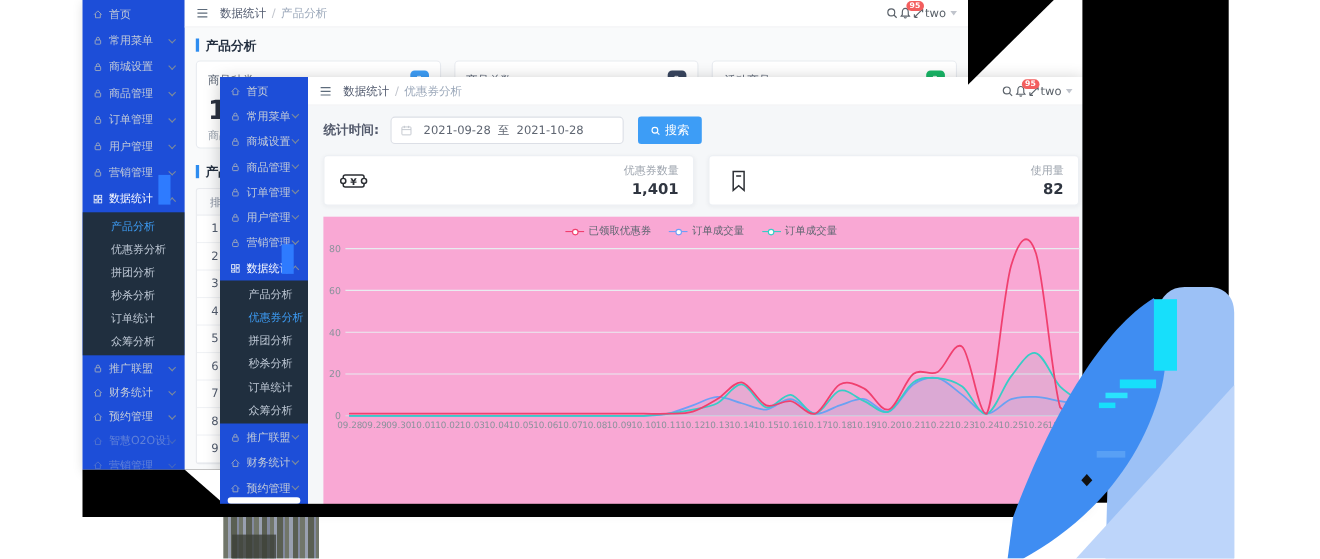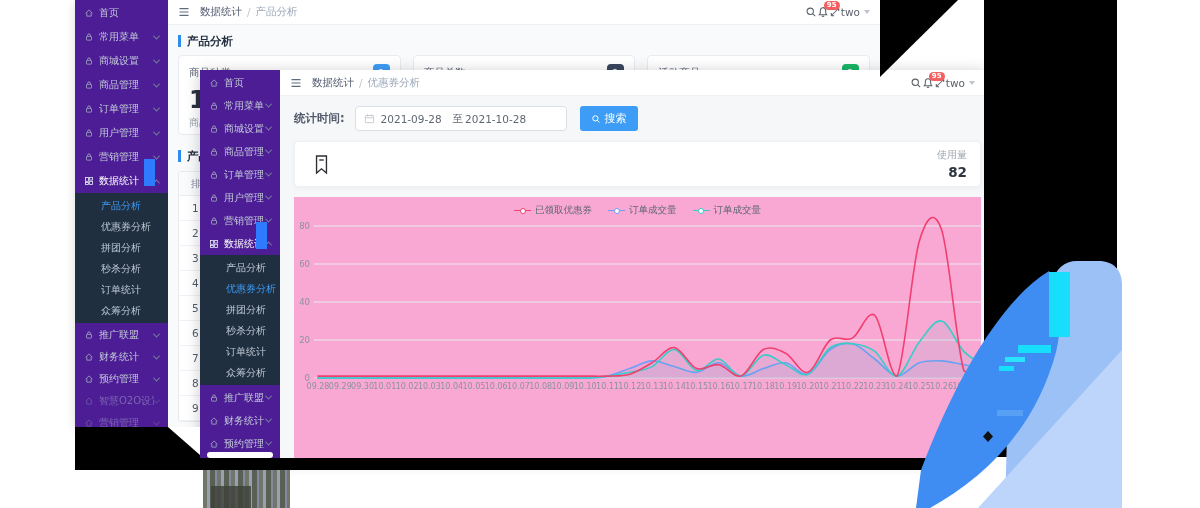--- a/index.html
+++ b/index.html
@@ -6,21 +6,21 @@
   html,body{width:1200px;height:508px;background:#fff;overflow:hidden;
     font-family:"DejaVu Sans","Liberation Sans",sans-serif;}
   #canvas{position:relative;width:1200px;height:508px;background:#fff;overflow:hidden}
 
   
   .window{position:absolute;background:#fff}
   #back-window{left:75px;top:0;width:805px;height:427px;box-shadow:0 2px 10px rgba(0,0,0,.15);z-index:10}
   #front-window{left:200px;top:70px;width:785px;height:390px;box-shadow:0 2px 14px rgba(0,0,0,.22);z-index:30}
 
   
-  .sb{position:absolute;left:0;top:0;bottom:0;background:#4c1d95;overflow:hidden}
+  .sb{position:absolute;left:0;top:0;bottom:0;background:#1d4ed8;overflow:hidden}
   #back-window .sb{width:93px}
   #front-window .sb{width:80px}
   .menu{padding-top:1px}
   .mi-row{position:relative;display:flex;align-items:center;padding:0 9px;color:#c3cbd8;cursor:pointer}
   #back-window .menu-top .mi-row{height:24px;font-size:10px}
   #back-window .menu-bottom .mi-row{height:22px;font-size:10px}
   #front-window .mi-row{height:23px;font-size:10px}
   .mi-row.active{color:#fff}
   .mi-ic{width:10px;height:10px;margin-right:5px;stroke:#a3adbc;fill:none;stroke-width:1.3;flex:none}
   .mi-row.active .mi-ic{stroke:#e8eef7}
@@ -73,21 +73,21 @@
   .rank-table{margin-top:6px;width:420px;background:#fff;border:1px solid #e8eaee;border-radius:3px;overflow:hidden}
   .rt-head{height:24px;display:flex;align-items:center;padding-left:12px;font-size:10px;color:#7c8697;background:#fafbfc;border-bottom:1px solid #eceef2}
   .rt-row{height:25px;display:flex;align-items:center;padding-left:13px;font-size:10.5px;color:#525c6e;border-bottom:1px solid #f0f2f5}
 
   
   .fw-content{padding:9px 4px 0 14px}
   .toolbar{display:flex;align-items:center;height:27px}
   .tb-label{font-size:11.5px;font-weight:bold;color:#52596b;margin-right:10px}
   .date-range{width:212px;height:25px;border:1px solid #dcdfe6;border-radius:4px;background:#fff;display:flex;align-items:center;padding:0 8px}
   .date-range .cal{width:11px;height:11px;stroke:#c0c4cc;fill:none;stroke-width:1.2;margin-right:6px;flex:none}
-  .d-txt{font-size:10.5px;color:#5f6672;width:70px;text-align:left}
+  .d-txt{font-size:10.5px;color:#5f6672;width:70px;text-align:center}
   .d-sep{font-size:10.5px;color:#5f6672;margin:0 2px}
   .btn-search{margin-left:13px;height:25px;padding:0 11px;background:#3d9df6;border:none;border-radius:3px;color:#fff;
     font-size:11px;display:flex;align-items:center;gap:4px;cursor:pointer;font-family:inherit}
   .btn-search svg{width:10px;height:10px;stroke:#fff;fill:none;stroke-width:1.6}
   .stats{display:flex;gap:13px;margin-top:9px}
   .scard{flex:1;height:46px;background:#fff;border:1px solid #edf0f4;border-radius:4px;
     box-shadow:0 1px 4px rgba(31,45,61,.05);display:flex;align-items:center;padding:0 13px}
   .scard svg.sic{width:27px;height:27px;stroke:#2b2e33;fill:none;stroke-width:1.5;flex:none}
   .s-right{margin-left:auto;text-align:right}
   .s-label{font-size:10px;color:#9ca3ad}
@@ -594,20 +594,29 @@
             <span class="d-txt">2021-10-28</span>
           </span>
           <button class="btn-search">
             <svg>
                 <use href="#search-icon"></use>
               </svg>
             <span>搜索</span>
           </button>
         </div>
         <div class="stats">
+          <div class="scard">
+            <svg class="sic">
+                <use href="#coupon-icon"></use>
+              </svg>
+            <span class="s-right">
+              <div class="s-label">优惠券数量</div>
+              <div class="s-value">1,401</div>
+            </span>
+          </div>
           <div class="scard">
             <svg class="sic">
                 <use href="#bookmark-icon"></use>
               </svg>
             <span class="s-right">
               <div class="s-label">使用量</div>
               <div class="s-value">82</div>
             </span>
           </div>
         </div>

